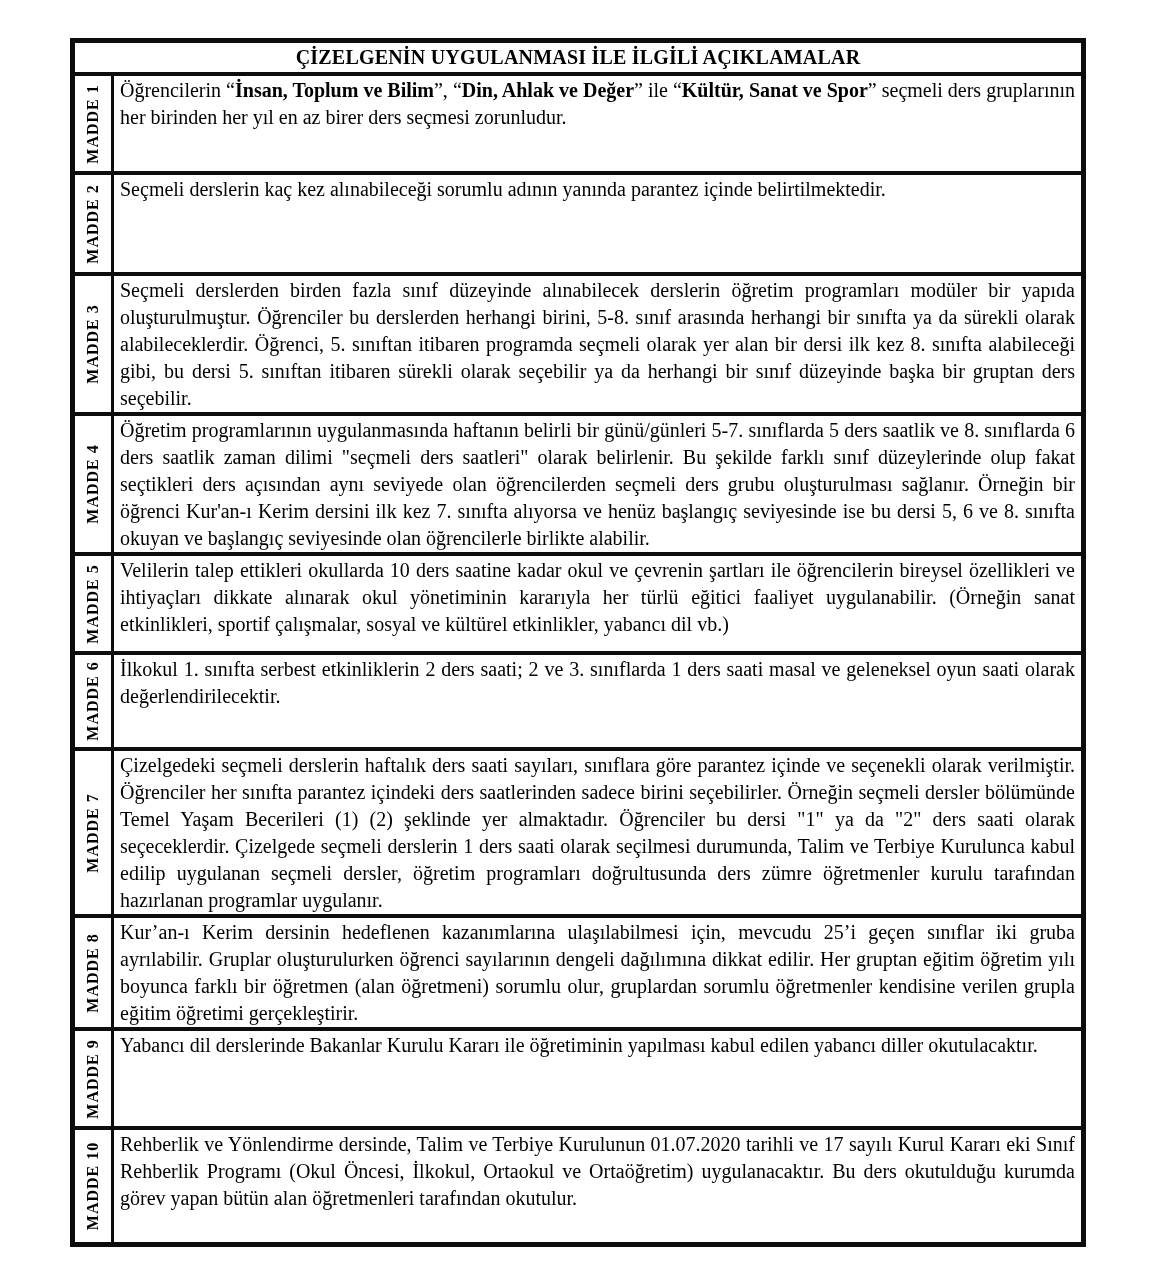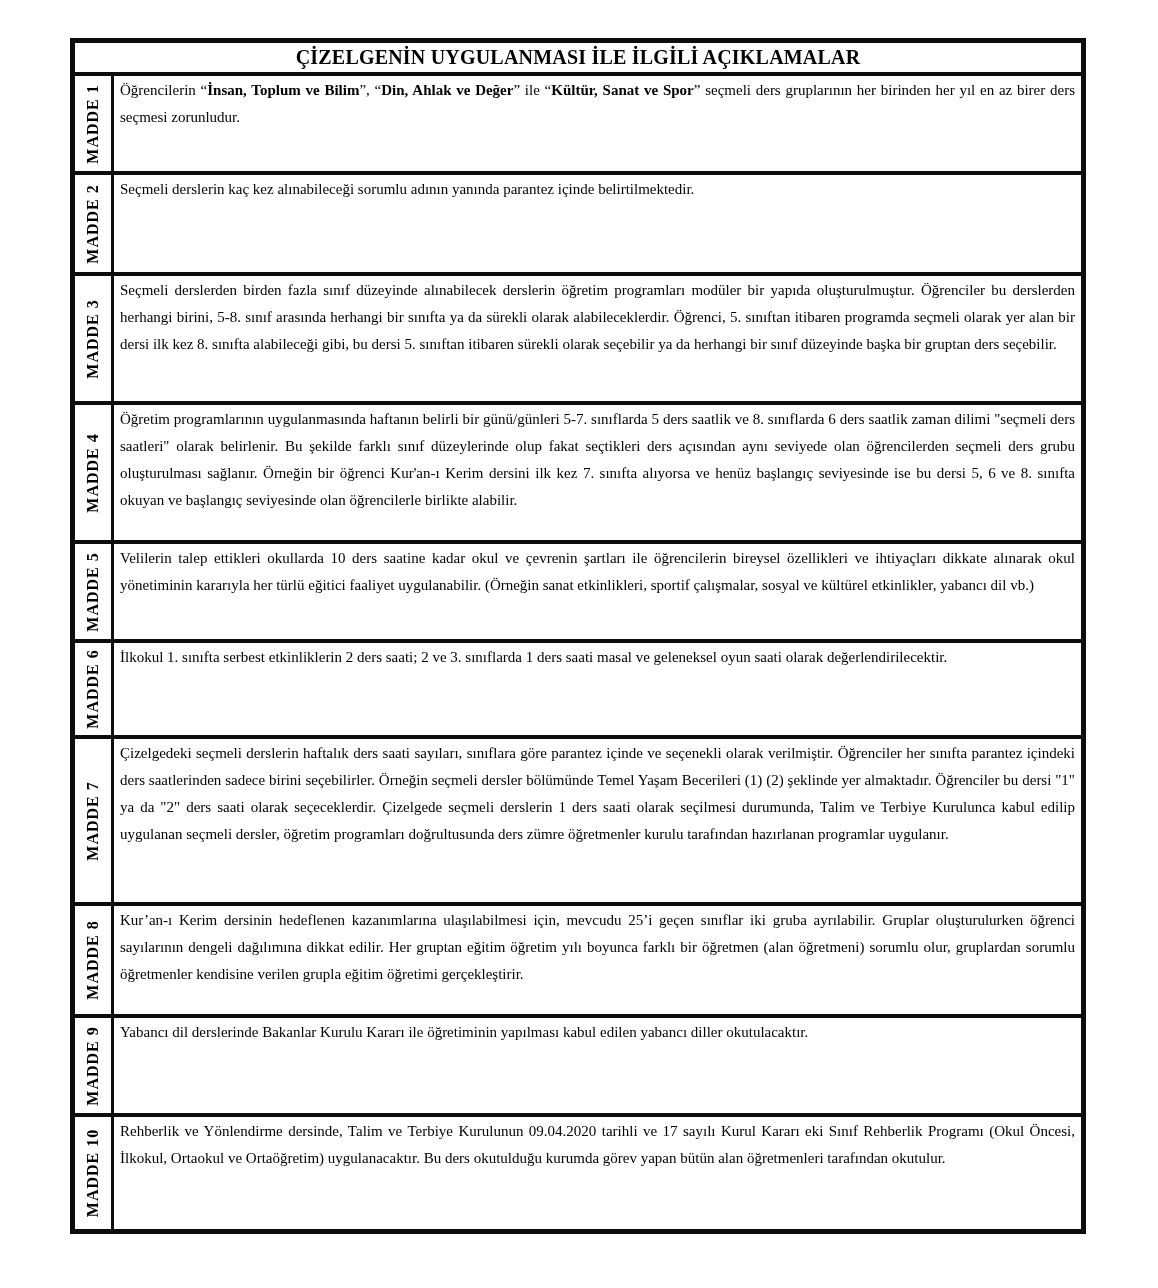--- a/index.html
+++ b/index.html
@@ -35,21 +35,21 @@
     position: absolute; top: 50%; left: 50%;
     transform: translate(-50%, -50%) rotate(-90deg);
     white-space: nowrap;
     font-weight: bold;
     font-size: 16px;
     letter-spacing: 1px;
   }
   .content-cell {
     vertical-align: top;
     text-align: justify;
-    font-size: 15px;
+    font-size: 20px;
     line-height: 27px;
     padding: 1px 6px 0 6px;
   }
   .b { font-weight: bold; }
   tr.h-r1  { height: 99px; }
   tr.h-r2  { height: 101px; }
   tr.h-r3  { height: 129px; }
   tr.h-r4  { height: 139px; }
   tr.h-r5  { height: 99px; }
   tr.h-r6  { height: 96px; }
@@ -132,17 +132,17 @@
         <td class="label-cell">
           <div class="rot">MADDE 9</div>
         </td>
         <td class="content-cell">Yabancı dil derslerinde Bakanlar Kurulu Kararı ile öğretiminin yapılması kabul edilen yabancı diller okutulacaktır.</td>
       </tr>
 
       <tr class="h-r10">
         <td class="label-cell">
           <div class="rot">MADDE 10</div>
         </td>
-        <td class="content-cell">Rehberlik ve Yönlendirme dersinde, Talim ve Terbiye Kurulunun 09.04.2020 tarihli ve 17 sayılı Kurul Kararı eki Sınıf Rehberlik Programı (Okul Öncesi, İlkokul, Ortaokul ve Ortaöğretim) uygulanacaktır. Bu ders okutulduğu kurumda görev yapan bütün alan öğretmenleri tarafından okutulur.</td>
+        <td class="content-cell">Rehberlik ve Yönlendirme dersinde, Talim ve Terbiye Kurulunun 01.07.2020 tarihli ve 17 sayılı Kurul Kararı eki Sınıf Rehberlik Programı (Okul Öncesi, İlkokul, Ortaokul ve Ortaöğretim) uygulanacaktır. Bu ders okutulduğu kurumda görev yapan bütün alan öğretmenleri tarafından okutulur.</td>
       </tr>
     </tbody>
   </table>
 </div>
 
 </body></html>

